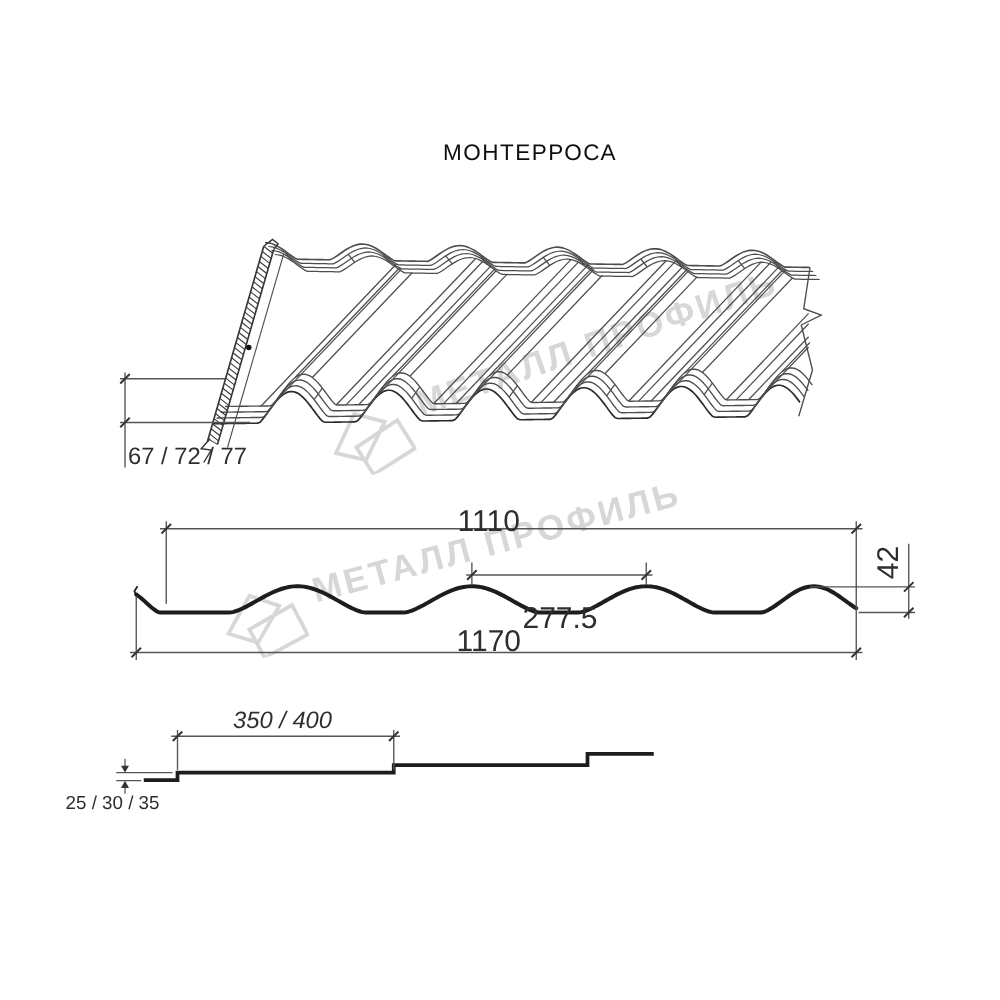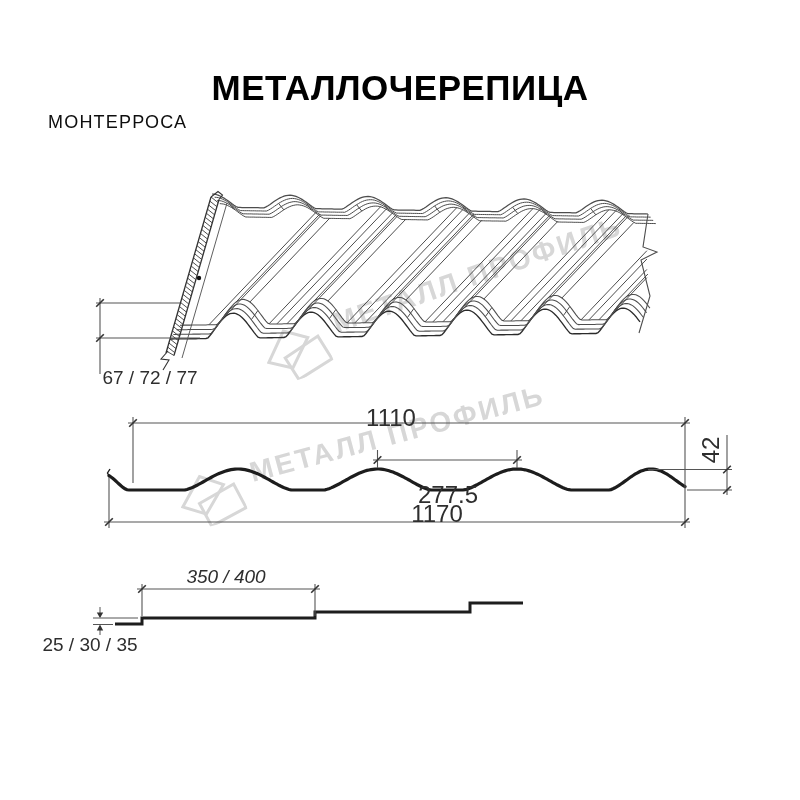--- a/index.html
+++ b/index.html
@@ -1,41 +1,40 @@
 <!DOCTYPE html>
 <html><head>
 <meta charset="utf-8">
 <style>
   html,body{margin:0;padding:0;background:#fff;}
   .stage{position:relative;width:800px;height:800px;background:#ffffff;overflow:hidden;
          font-family:"Liberation Sans","DejaVu Sans",sans-serif;}
   .title{position:absolute;top:68px;left:0;right:0;text-align:center;
          font-size:35px;font-weight:800;color:#000;letter-spacing:.5px;z-index:3;}
-  .subtitle{position:absolute;top:112px;left:0;right:0;text-align:left;
+  .subtitle{position:absolute;top:112px;left:0;right:0;text-align:center;
          font-size:18px;font-weight:500;color:#0e0e0e;letter-spacing:1.2px;z-index:3;margin-left:48px;}
   .wm{position:absolute;display:flex;align-items:center;gap:12px;z-index:0;
       transform-origin:left center;white-space:nowrap;}
   .wm-a{left:262px;top:322px;transform:rotate(-19deg);}
   .wm-b{left:177px;top:466px;transform:rotate(-15deg);}
   .wm-text{font-size:28px;font-weight:600;letter-spacing:2.5px;color:#d7d7d7;}
   .wm-logo{transform:translateY(14px);}
   svg.draw{position:absolute;z-index:1;}
   #iso-svg{left:55px;top:160px;}
   #sec-svg{left:80px;top:400px;}
   #step-svg{left:80px;top:575px;}
   .dim-label{position:absolute;transform:translateX(-50%);font-size:24px;color:#2e2e2e;
              white-space:nowrap;z-index:2;}
   .dim-rot{transform:translate(-50%,-50%) rotate(-90deg);}
 </style>
 </head>
 <body>
 
 <div class="stage">
 
-  <div class="title">МЕТАЛЛОЧЕРЕПИЦА</div>
   <div class="subtitle">МОНТЕРРОСА</div>
 
   <div class="wm wm-a">
     <svg class="wm-logo" width="64" height="54" viewBox="0 0 64 54">
       <polygon points="2,28 26,3 47,17 23,41" fill="none" stroke="#d7d7d7" stroke-width="3"></polygon>
       <polygon points="19,29 57,19 63,45 25,54" fill="none" stroke="#d7d7d7" stroke-width="3"></polygon>
     </svg>
     <span class="wm-text">МЕТАЛЛ ПРОФИЛЬ</span>
   </div>
 
@@ -210,20 +209,20 @@
         <line x1="311.2" y1="592.8" x2="318.8" y2="585.2" stroke="#333333" stroke-width="1.6"></line>
         <line x1="93" y1="618" x2="138" y2="618" stroke="#555555" stroke-width="1"></line>
         <line x1="93" y1="624.5" x2="113" y2="624.5" stroke="#555555" stroke-width="1"></line>
         <line x1="100" y1="607" x2="100" y2="617" stroke="#555555" stroke-width="1"></line>
         <line x1="100" y1="635" x2="100" y2="626" stroke="#555555" stroke-width="1"></line>
         <polygon points="96.8,612.6 103.2,612.6 100,618" fill="#333333"></polygon>
         <polygon points="96.8,630.4 103.2,630.4 100,624.6" fill="#333333"></polygon>
       </g>
     </svg>
 
-  <div class="dim-label" style="left:150px;top:355px;font-size:19px;margin-top:12px;">67 / 72 / 77</div>
+  <div class="dim-label" style="left:150px;top:355px;font-size:19px;">67 / 72 / 77</div>
   <div class="dim-label" style="left:391px;top:404px;">1110</div>
   <div class="dim-label" style="left:448px;top:440px;margin-top:41px;">277.5</div>
   <div class="dim-label dim-rot" style="left:711px;top:450px;">42</div>
-  <div class="dim-label" style="left:391px;top:500px;margin-left:46px;">1170</div>
+  <div class="dim-label" style="left:391px;top:500px;">1170</div>
   <div class="dim-label" style="left:226px;top:566px;font-size:19px;font-style:italic;">350 / 400</div>
-  <div class="dim-label" style="left:90px;top:634px;font-size:19px;">25 / 30 / 35</div>
+  <div class="dim-label" style="left:90px;top:634px;font-size:15px;">25 / 30 / 35</div>
 </div>
 
 </body></html>

